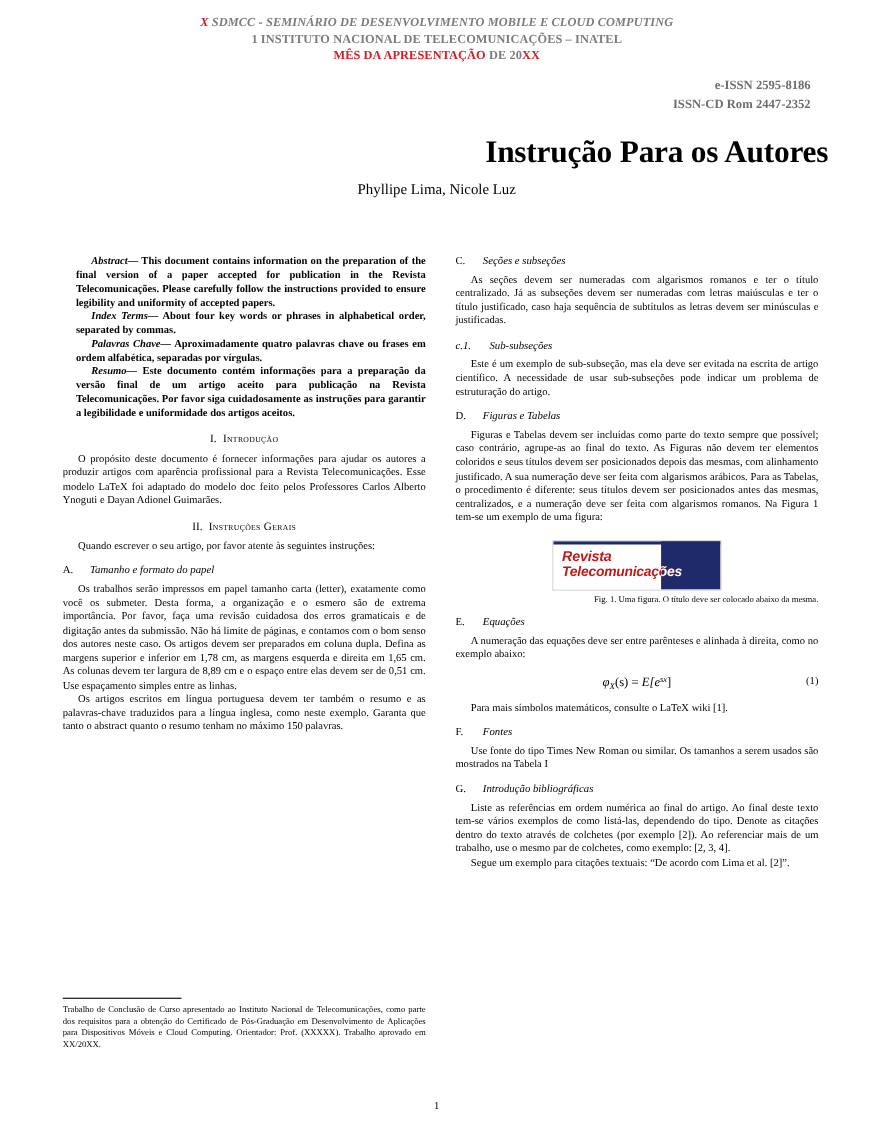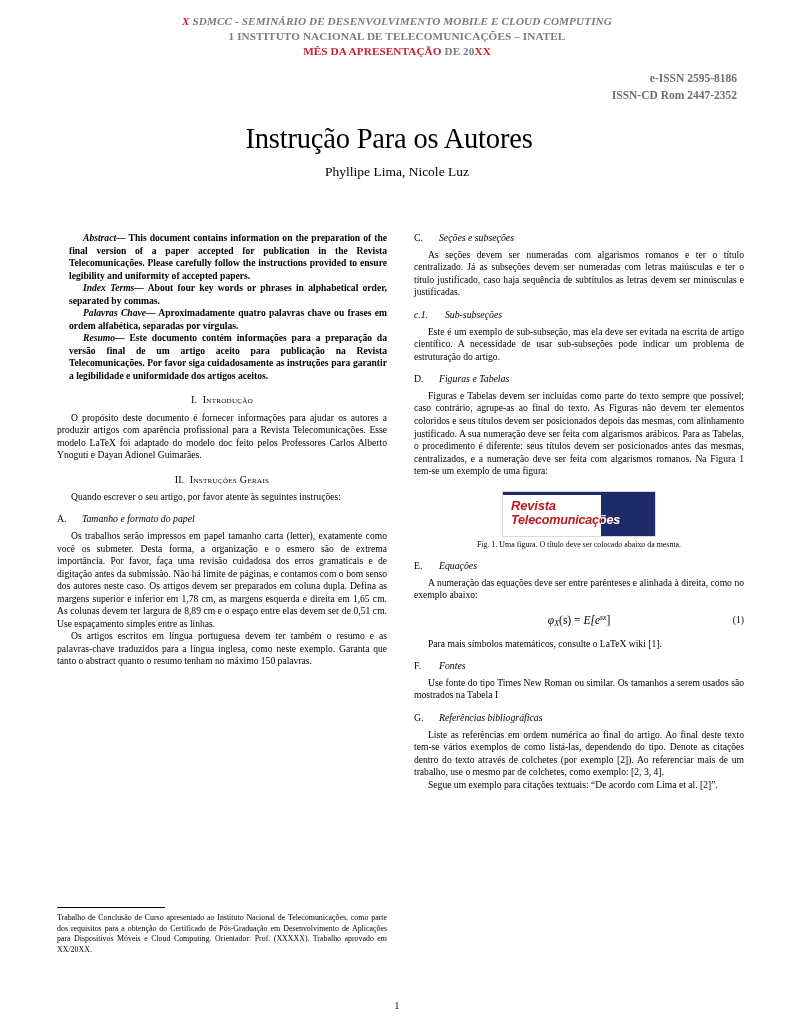--- a/index.html
+++ b/index.html
@@ -53,26 +53,26 @@
   .issn-line {
     font-size: 11.5px;
     font-weight: bold;
     color: #6e6e6e;
     white-space: nowrap;
   }
 
   
   .doc-title {
     position: absolute;
-    left: 49px;
+    left: 73px;
     top: 123px;
     width: 680px;
-    text-align: center;
+    text-align: right;
     font-size: 28.5px;
-    font-weight: normal;
+    font-weight: bold;
     letter-spacing: -0.2px;
   }
   .doc-authors {
     position: absolute;
     left: 57px;
     top: 164px;
     width: 680px;
     text-align: center;
     font-size: 13.5px;
   }
@@ -196,21 +196,21 @@
     letter-spacing: -0.2px;
     color: #ffffff;
     text-align: left;
   }
   .logo .clipwhite .inner .l2 { font-size: 12.6px; }
   .logo .clipwhite .inner .l1 { visibility: hidden; }
 
   .fig-caption {
     margin: 3px 0 0 0;
     font-size: 7.9px;
-    text-align: center;
+    text-align: right;
     text-indent: 0;
     line-height: 1.3;
   }
 
   
   .equation-row {
     margin: 11px 0 9px 0;
     position: relative;
     height: 16px;
   }
@@ -342,21 +342,21 @@
     <div class="equation-row">
       <div class="equation-body"><i>φ</i><span class="eq-sub">X</span><span>(s)</span><span> = </span><i>E[e</i><span class="eq-sup">sx</span><span>]</span></div>
       <div class="equation-num">(1)</div>
     </div>
 
     <p>Para mais símbolos matemáticos, consulte o LaTeX wiki [1].</p>
 
     <h3 class="subsection"><span class="lbl">F.</span>&nbsp;&nbsp;<span>Fontes</span></h3>
     <p>Use fonte do tipo Times New Roman ou similar. Os tamanhos a serem usados são mostrados na Tabela I</p>
 
-    <h3 class="subsection"><span class="lbl">G.</span>&nbsp;&nbsp;<span>Referências bibliográficas</span></h3>
+    <h3 class="subsection"><span class="lbl">G.</span>&nbsp;&nbsp;<span>Introdução bibliográficas</span></h3>
     <p>Liste as referências em ordem numérica ao final do artigo. Ao final deste texto tem-se vários exemplos de como listá-las, dependendo do tipo. Denote as citações dentro do texto através de colchetes (por exemplo [2]). Ao referenciar mais de um trabalho, use o mesmo par de colchetes, como exemplo: [2, 3, 4].</p>
     <p>Segue um exemplo para citações textuais: “De acordo com Lima et al. [2]”.</p>
 
   </div>
 
   <div class="footnote">
     <div class="rule"></div>
     <p>Trabalho de Conclusão de Curso apresentado ao Instituto Nacional de Telecomunicações, como parte dos requisitos para a obtenção do Certificado de Pós-Graduação em Desenvolvimento de Aplicações para Dispositivos Móveis e Cloud Computing. Orientador: Prof. (XXXXX). Trabalho aprovado em XX/20XX.</p>
   </div>
 

